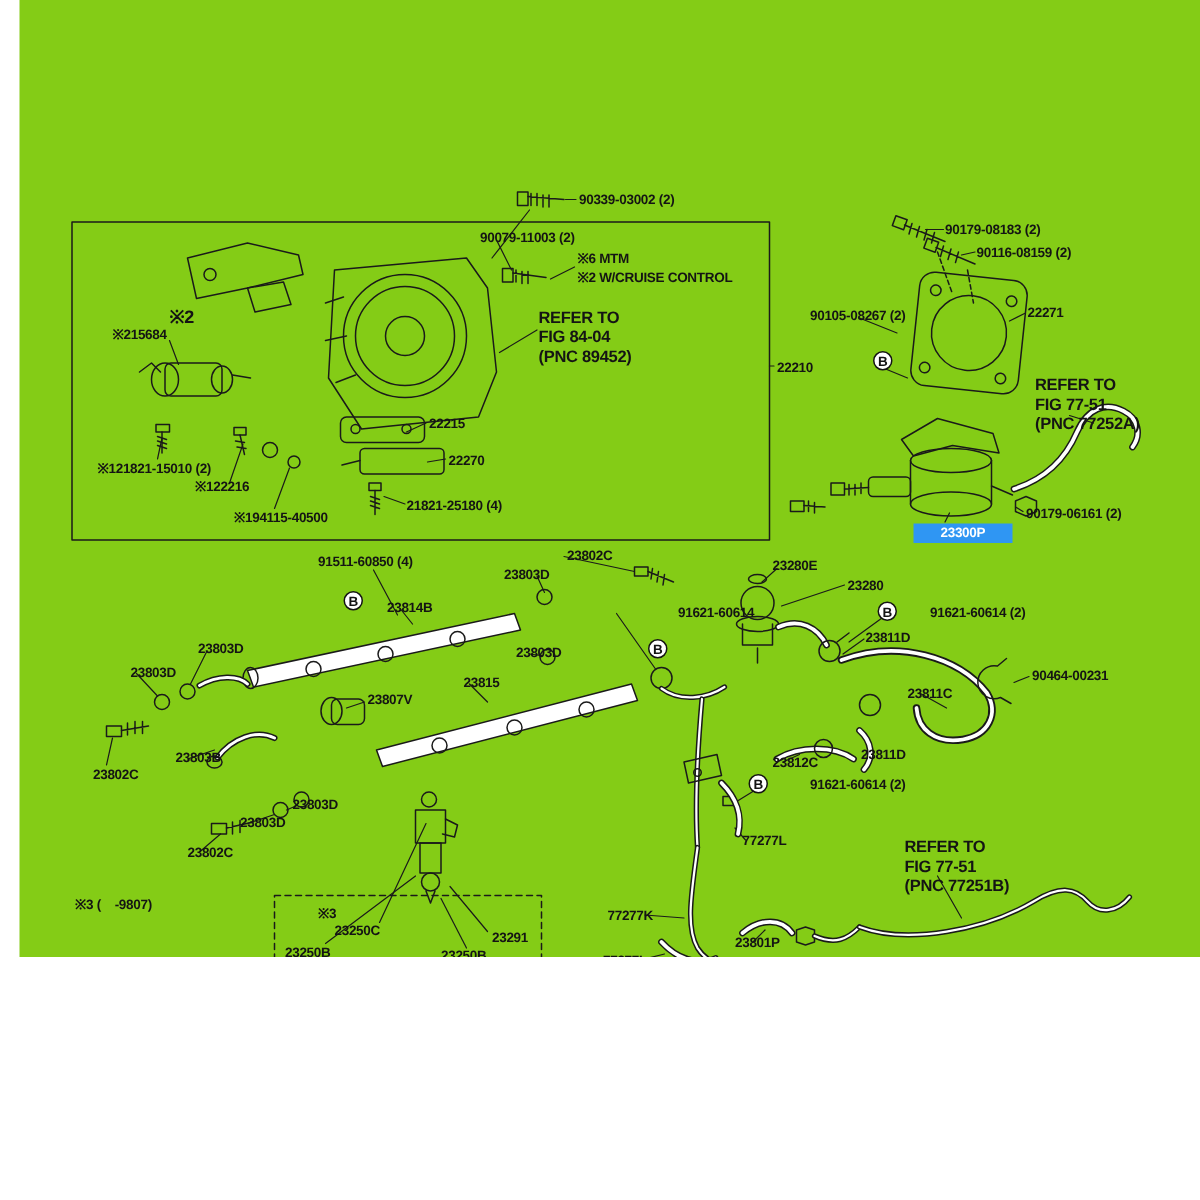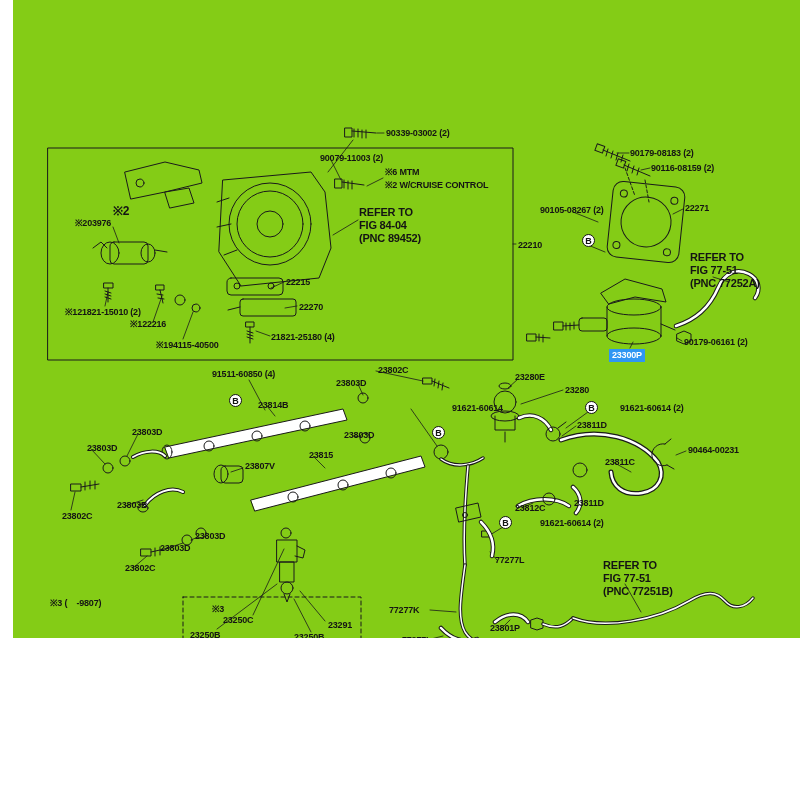--- a/index.html
+++ b/index.html
@@ -3,21 +3,21 @@
 <meta charset="utf-8">
 <style>
   html,body{margin:0;padding:0;background:#fff;}
   .stage{position:relative;width:800px;height:638px;background:#84cc16;overflow:hidden;
          font-family:"Liberation Sans",sans-serif;margin-left:13px;}
   .art{position:absolute;left:0;top:0;}
   .label{position:absolute;font-size:9px;font-weight:700;color:#141414;
          white-space:pre;line-height:1.2;letter-spacing:-0.2px;}
   .label.size-lg{font-size:12px;}
   .label.note{font-size:11px;}
-  .label.highlight{background:#2f96f3;color:#fff;padding:1px 3px;}
+  .label.highlight{background:#2f96f3;color:#fff;padding:1px 18px;}
   .marker{position:absolute;width:13px;height:13px;border:1.3px solid #141414;border-radius:50%;
           font-size:9px;font-weight:700;color:#141414;display:flex;align-items:center;
           justify-content:center;background:#fff;box-sizing:border-box;}
 </style>
 </head>
 <body>
 
 <div class="stage">
 
   <svg class="art" width="800" height="800" viewBox="0 0 800 800">
@@ -235,21 +235,21 @@
 
   <div id="label-layer" style="position:absolute;left:0;top:0;width:800px;height:800px;">
       <div class="label" style="left: 373px; top: 128px;">90339-03002 (2)</div>
       <div class="label" style="left: 307px; top: 153px;">90079-11003 (2)</div>
       <div class="label" style="left: 372px; top: 167px;">※6 MTM</div>
       <div class="label" style="left: 372px; top: 180px;">※2 W/CRUISE CONTROL</div>
       <div class="label note" style="left: 346px; top: 206px;">REFER TO
 FIG 84-04
 (PNC 89452)</div>
       <div class="label size-lg" style="left: 100px; top: 204px;">※2</div>
-      <div class="label" style="left: 62px; top: 218px;">※203976</div>
+      <div class="label" style="left: 62px; top: 218px;">※215684</div>
       <div class="label" style="left: 273px; top: 277px;">22215</div>
       <div class="label" style="left: 286px; top: 302px;">22270</div>
       <div class="label" style="left: 52px; top: 307px;">※121821-15010 (2)</div>
       <div class="label" style="left: 117px; top: 319px;">※122216</div>
       <div class="label" style="left: 143px; top: 340px;">※194115-40500</div>
       <div class="label" style="left: 258px; top: 332px;">21821-25180 (4)</div>
       <div class="label" style="left: 505px; top: 240px;">22210</div>
       <div class="label" style="left: 617px; top: 148px;">90179-08183 (2)</div>
       <div class="label" style="left: 638px; top: 163px;">90116-08159 (2)</div>
       <div class="label" style="left: 527px; top: 205px;">90105-08267 (2)</div>
@@ -283,21 +283,21 @@
       <div class="label" style="left: 182px; top: 531px;">23803D</div>
       <div class="label" style="left: 147px; top: 543px;">23803D</div>
       <div class="label" style="left: 482px; top: 555px;">77277L</div>
       <div class="label" style="left: 112px; top: 563px;">23802C</div>
       <div class="label note" style="left: 590px; top: 559px;">REFER TO
 FIG 77-51
 (PNC 77251B)</div>
       <div class="label" style="left: 37px; top: 598px;">※3 (    -9807)</div>
       <div class="label" style="left: 199px; top: 604px;">※3</div>
       <div class="label" style="left: 210px; top: 615px;">23250C</div>
-      <div class="label" style="left: 376px; top: 605px;">77277K</div>
+      <div class="label" style="left: 392px; top: 605px;">77277K</div>
       <div class="label" style="left: 177px; top: 630px;">23250B</div>
       <div class="label" style="left: 315px; top: 620px;">23291</div>
       <div class="label" style="left: 281px; top: 632px;">23250B</div>
       <div class="label" style="left: 477px; top: 623px;">23801P</div>
       <div class="label" style="left: 389px; top: 635px;">77277L</div>
       <div class="label" style="left: 247px; top: 653px;">23250</div>
       <div class="label" style="left: 734px; top: 655px;">220020-D</div>
       <div class="marker" style="left: 569px; top: 234px;">B</div>
       <div class="marker" style="left: 216px; top: 394px;">B</div>
       <div class="marker" style="left: 419px; top: 426px;">B</div>

